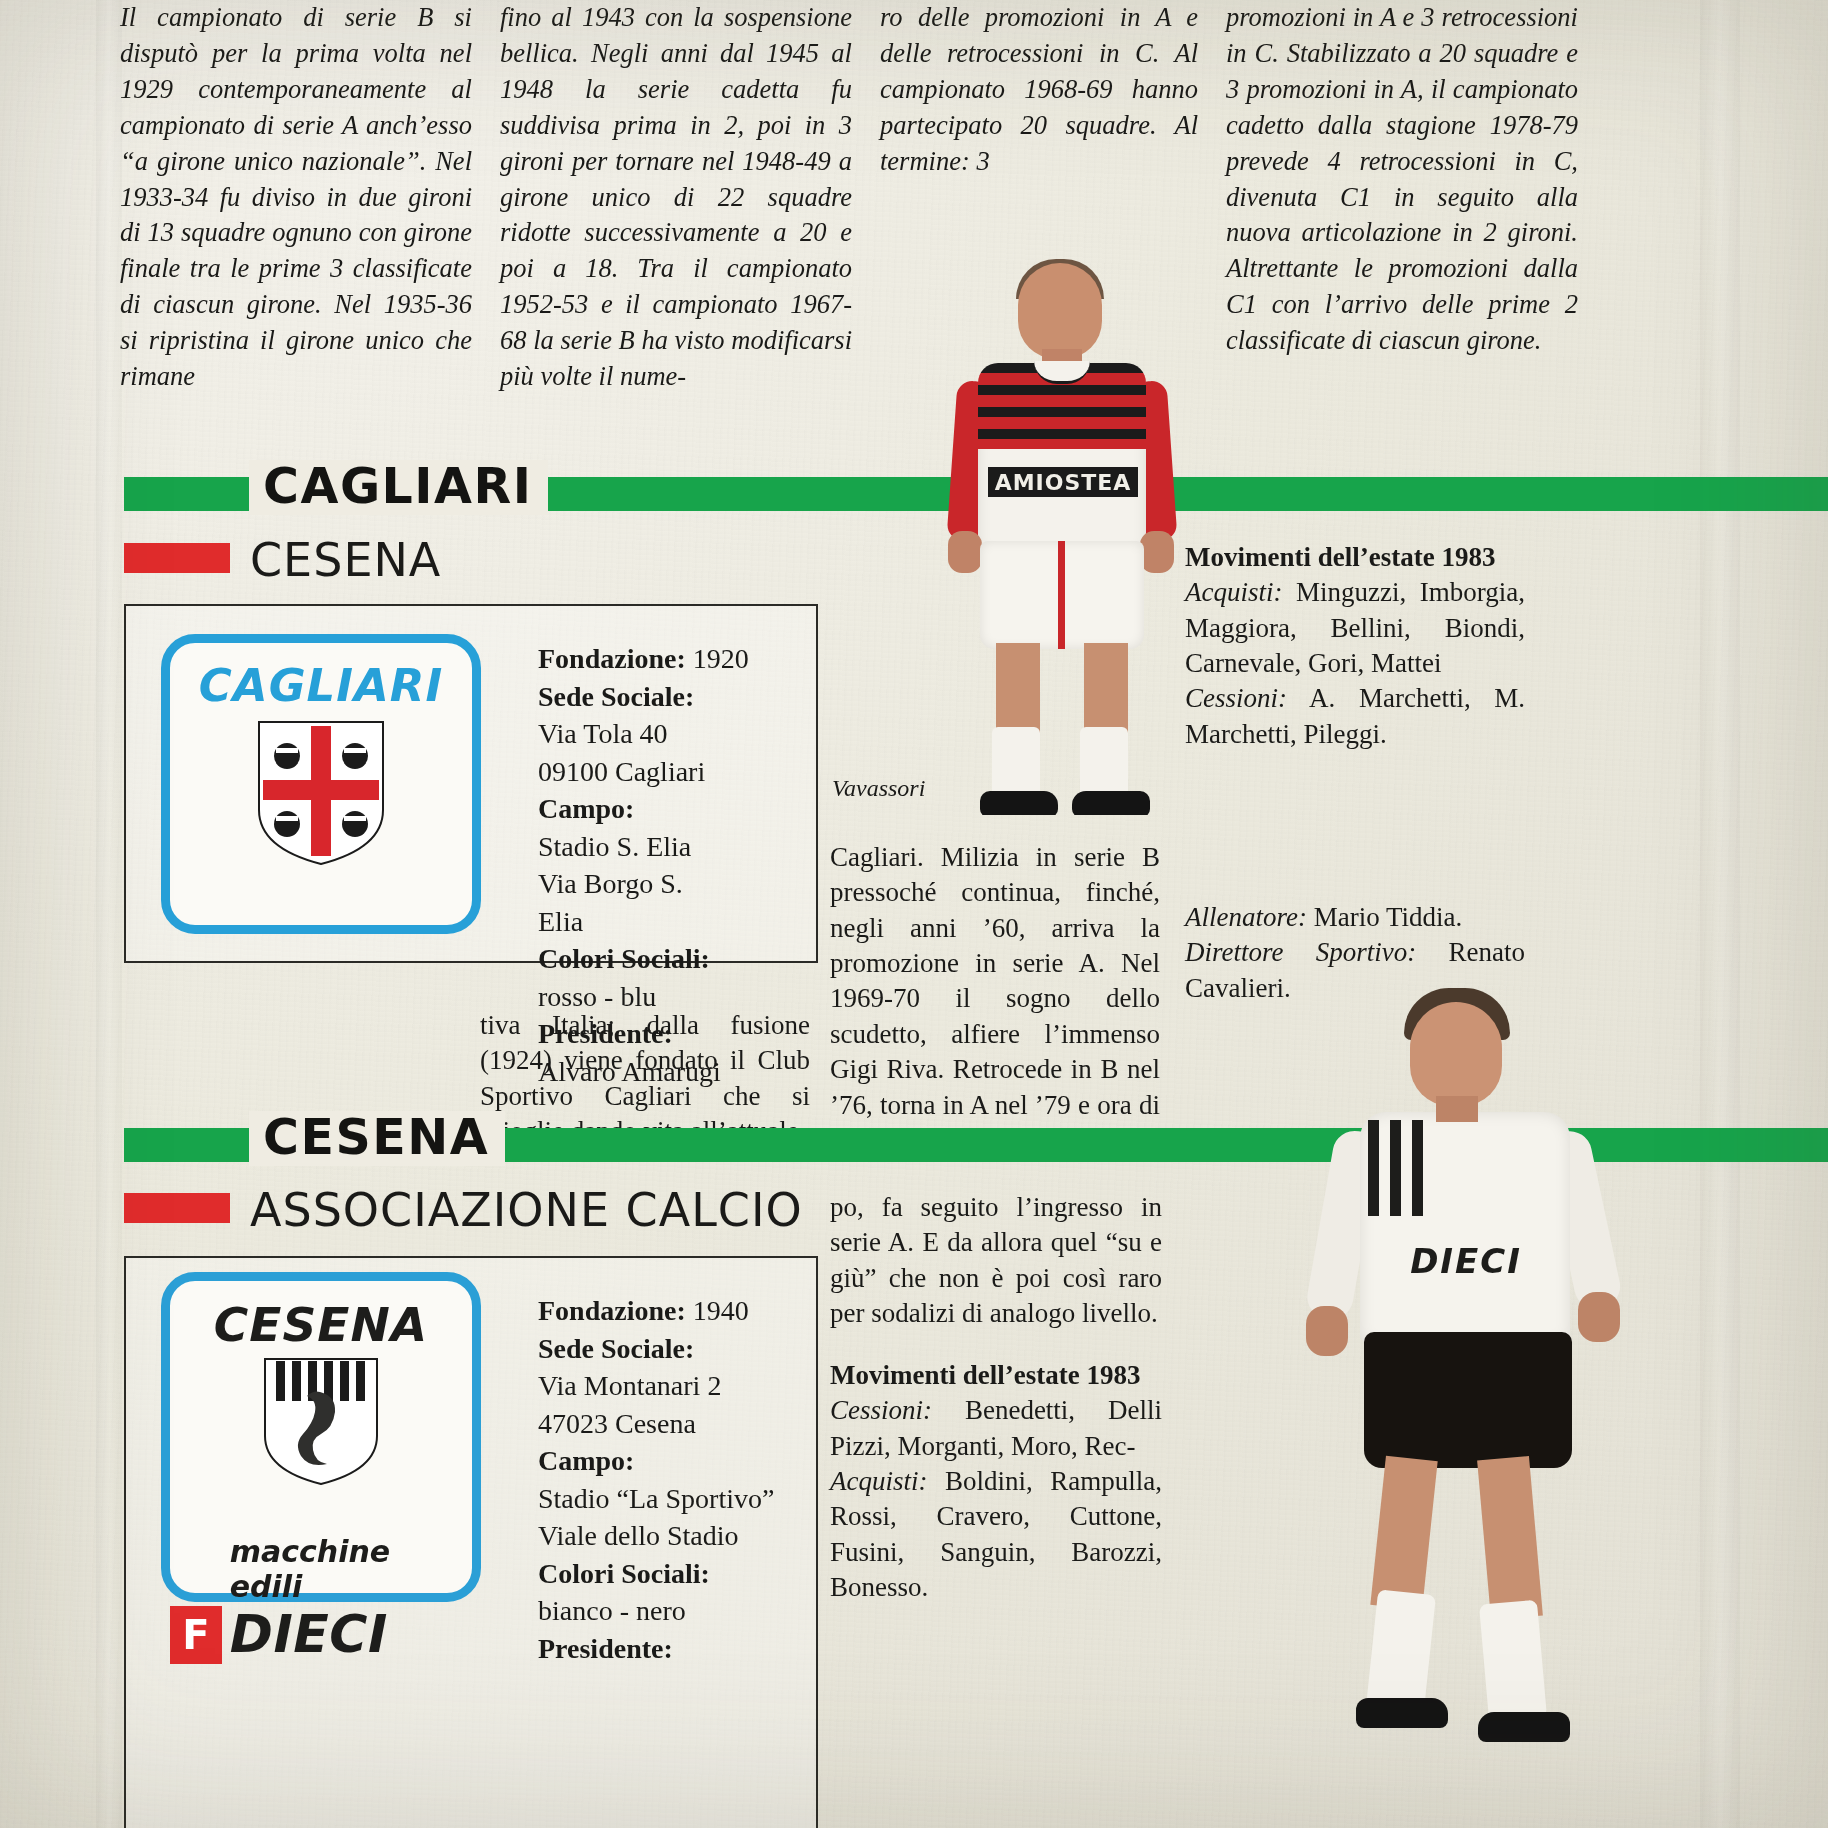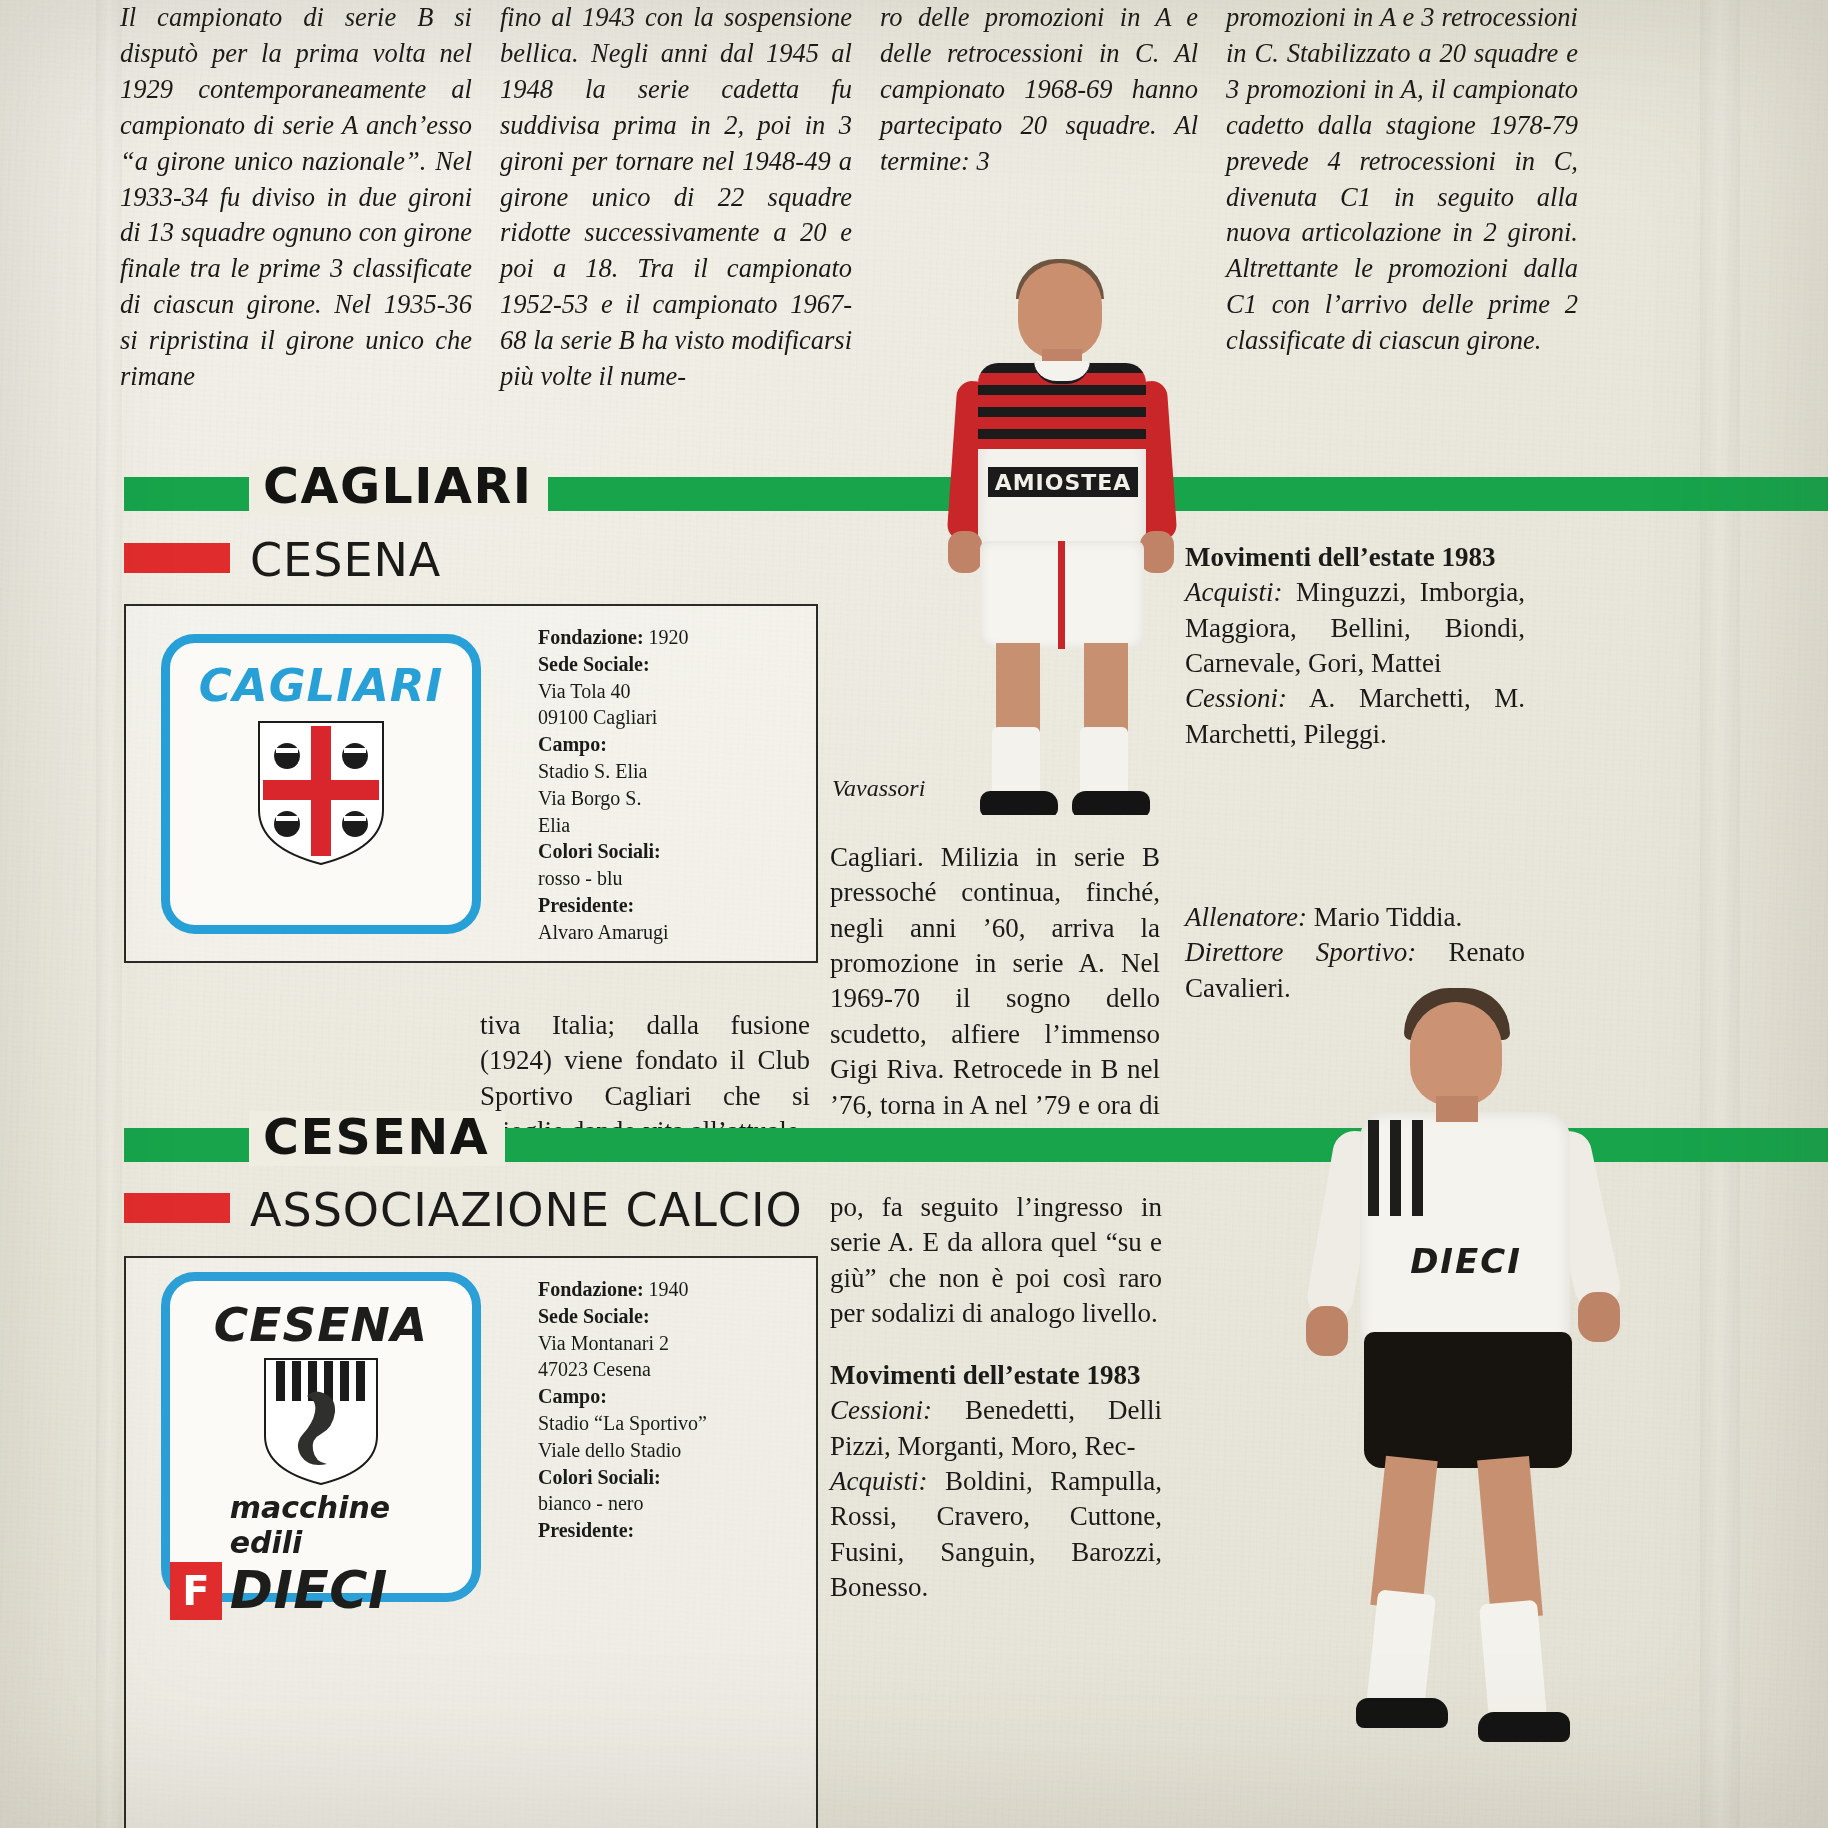--- a/index.html
+++ b/index.html
@@ -141,22 +141,22 @@
   }
   .shield {
     margin-top: 6px;
     width: 132px;
     height: 150px;
     position: relative;
   }
   .shield svg { display:block; }
 
   .facts {
-    padding: 18px 10px 10px 22px;
-    font-size: 20px;
+    padding: 34px 10px 10px 22px;
+    font-size: 28px;
     line-height: 1.34;
   }
   .facts b { font-weight: bold; }
 
   
   .txt {
     position: absolute;
     font-size: 27px;
     line-height: 1.31;
     text-align: justify;
@@ -199,20 +199,21 @@
     font-size: 40px;
     display: flex; align-items: center; justify-content: center;
     line-height: 1;
   }
   .macchine {
     font-family: "DejaVu Sans", sans-serif;
     font-style: italic;
     font-weight: bold;
     font-size: 30px;
     color: #1d1d1b;
+    margin-top: 44px;
   }
   .dieci-word {
     font-family: "DejaVu Sans", sans-serif;
     font-weight: bold;
     font-style: italic;
     font-size: 52px;
     color: #1d1d1b;
     letter-spacing: 0.5px;
   }
 

